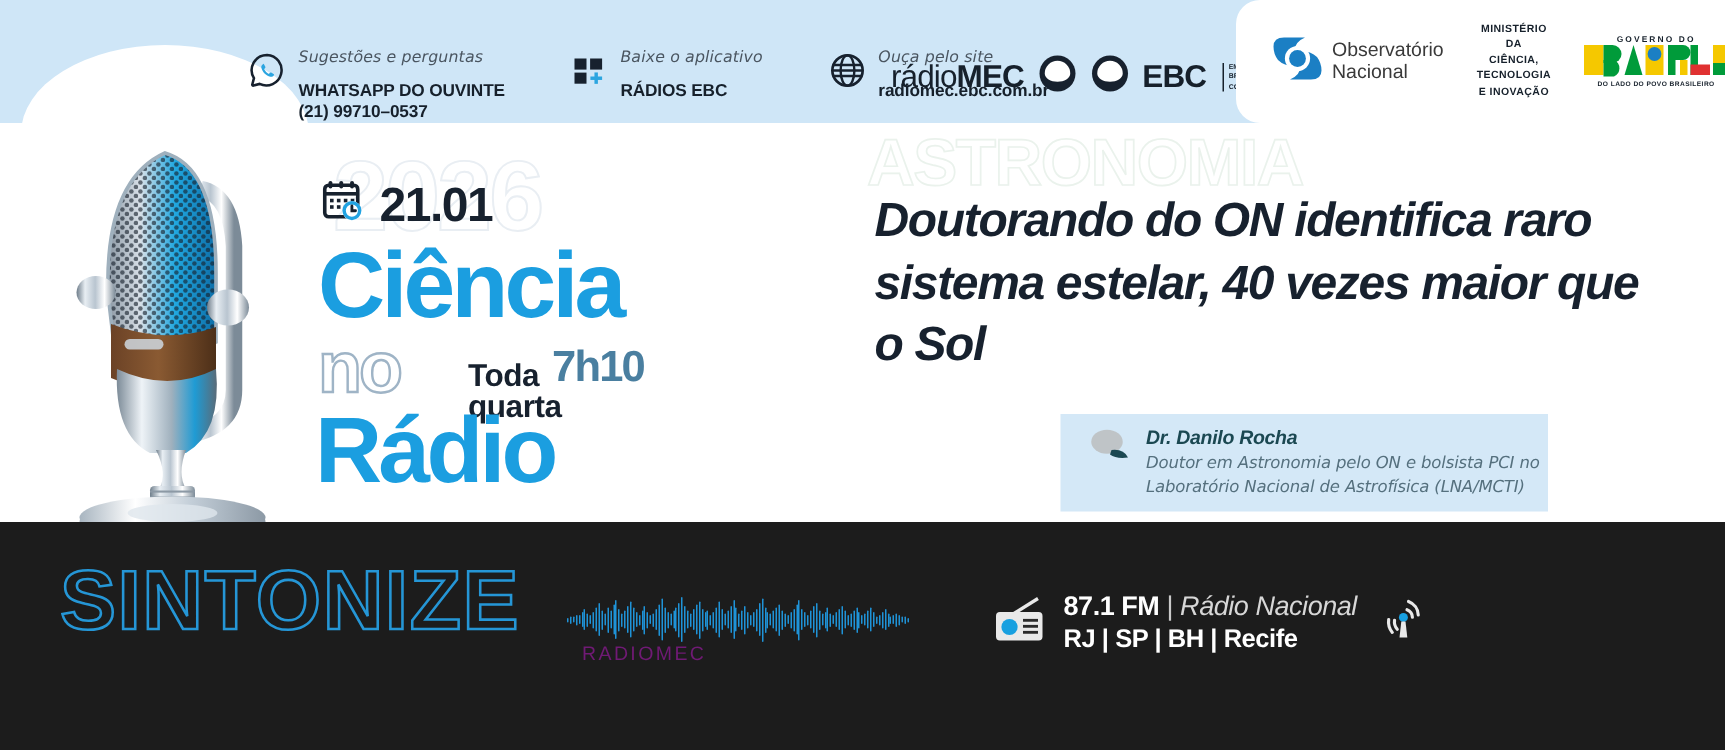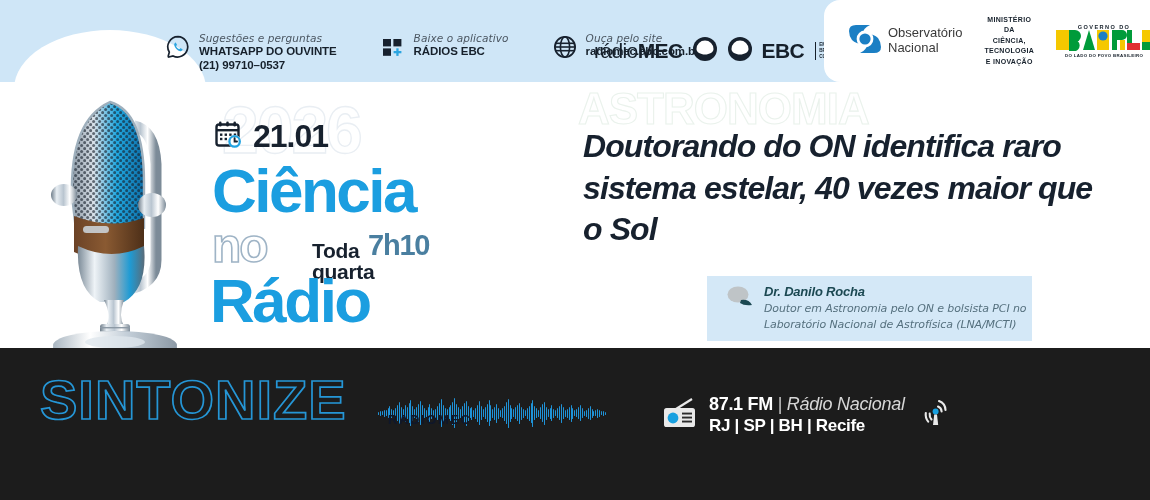--- a/index.html
+++ b/index.html
@@ -21,21 +21,21 @@
     background:#ffffff; border-radius:50%;
   }
 
   .contacts { position:absolute; left:166px; top:32px; display:flex; align-items:flex-start; gap:44px; }
   .contact-item { display:flex; align-items:flex-start; gap:9px; }
   .contact-icon { flex:0 0 auto; width:24px; height:24px; margin-top:3px; }
   .contact-text { line-height:1.18; }
   .contact-sub {
     font-family:"DejaVu Sans", sans-serif;
     font-size:10.5px; font-style:italic; color:#4a5560; letter-spacing:.1px;
-    display:block; margin-bottom:1px;
+    display:block; margin-bottom:11px;
   }
   .contact-main {
     font-size:11.5px; font-weight:bold; color:#16202b; display:block; letter-spacing:-.1px;
   }
   .contact-extra { font-size:11.5px; font-weight:bold; color:#16202b; display:block; letter-spacing:-.1px; }
 
   
   .radio-logos { position:absolute; left:594px; top:36px; display:flex; align-items:center; gap:9px; }
   .radiomec-word { font-size:21px; font-weight:bold; color:#16202b; letter-spacing:-.6px; }
   .radiomec-word i { font-style:normal; font-weight:normal; }
@@ -132,22 +132,22 @@
     font-size:56px; font-weight:bold; letter-spacing:1px; line-height:1;
     color:transparent; -webkit-text-stroke:1.7px #2596d6;
     font-family:"Liberation Sans", sans-serif;
   }
   .waveform {
     position:absolute; left:378px; top:396px; width:228px; height:34px;
     display:flex; align-items:center; gap:1.1px;
   }
   .waveform span { display:block; width:1.7px; background:#1f93d8; border-radius:1px; }
   .radiomec-label {
-    position:absolute; left:388px; top:412px;
-    font-size:13px; font-weight:bold; color:#0f172a; letter-spacing:1.6px;
+    position:absolute; left:388px; top:428px;
+    font-size:13px; font-weight:normal; color:#701a75; letter-spacing:1.6px;
   }
 
   .freq-group { position:absolute; top:394px; display:flex; align-items:center; gap:11px; }
   .freq-fm { left:662px; }
   .freq-am { left:920px; }
   .freq-l1 { font-size:18px; font-weight:bold; color:#ffffff; letter-spacing:-.3px; line-height:1.22; }
   .freq-l1 .sep { font-weight:normal; color:#c9c9c9; }
   .freq-l1 .ital { font-style:italic; font-weight:normal; color:#d7d7d7; }
   .freq-l2 { font-size:17px; font-weight:bold; color:#ffffff; letter-spacing:-.3px; line-height:1.22; }
 </style>

